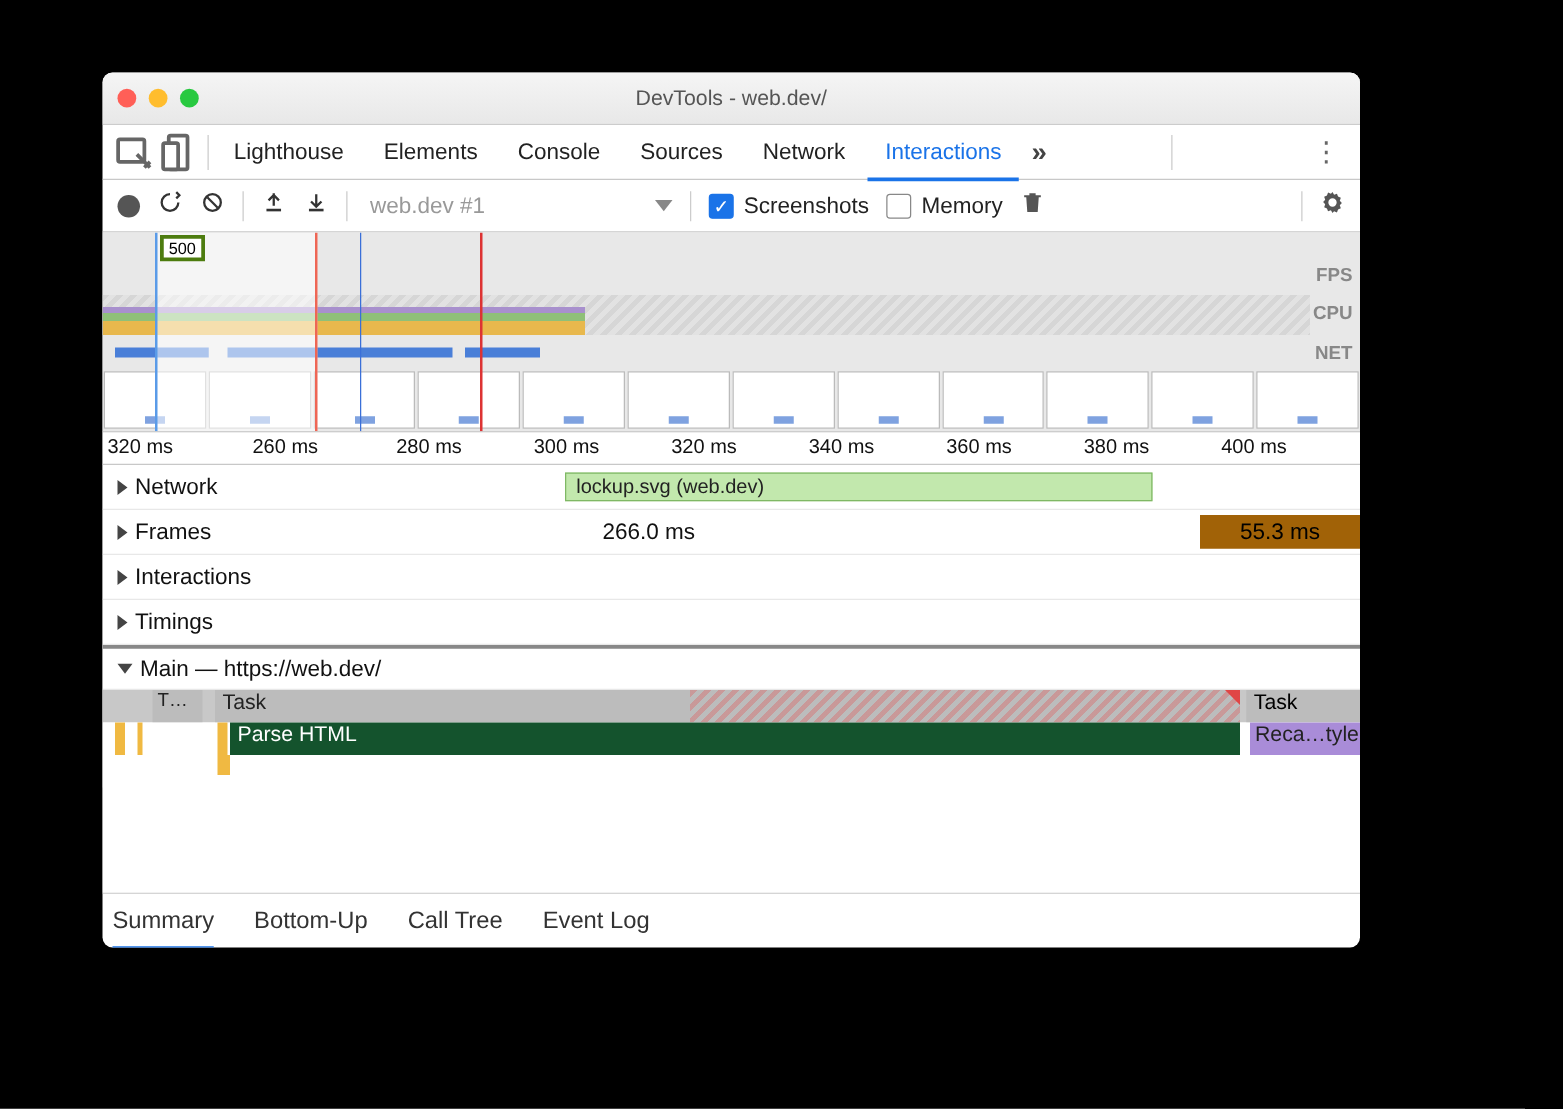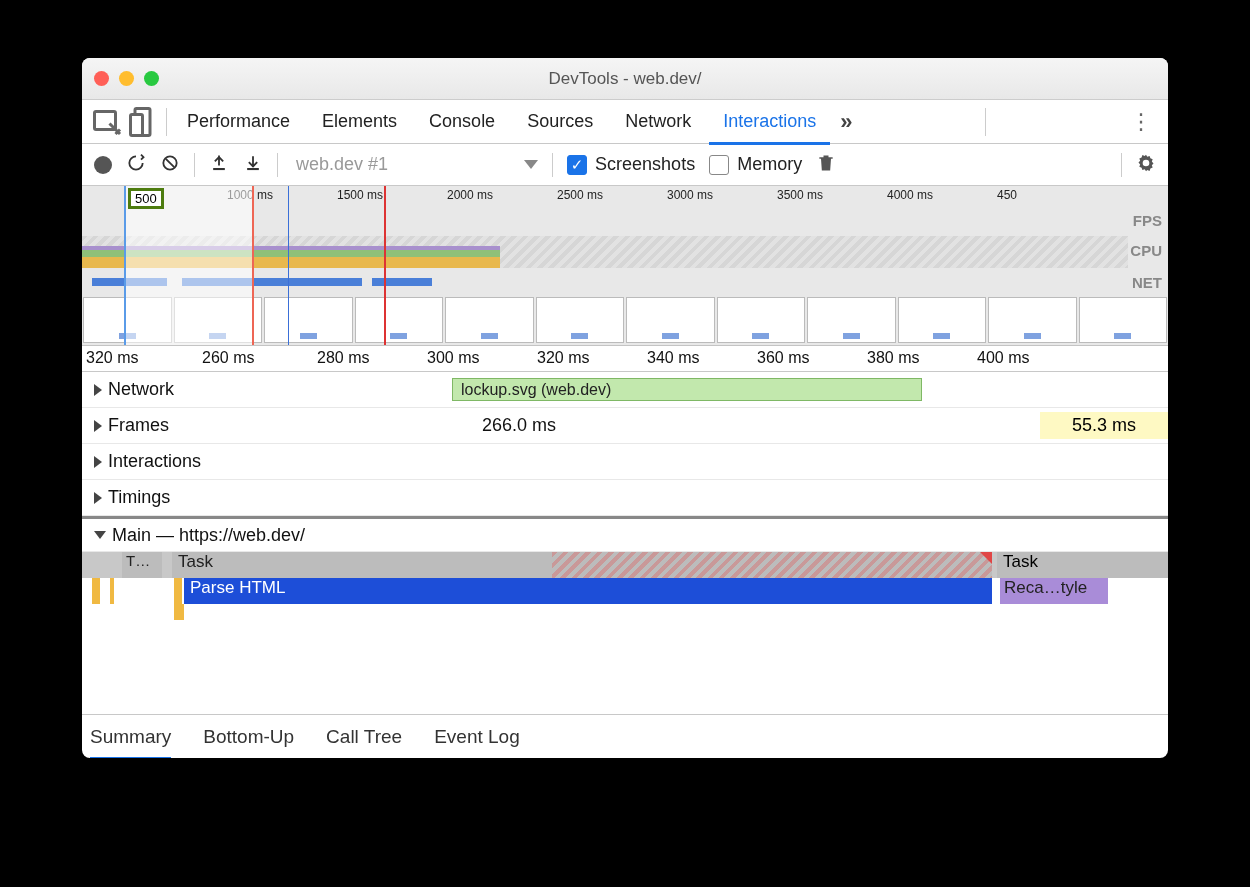--- a/index.html
+++ b/index.html
@@ -1,17 +1,17 @@
 <!DOCTYPE html>
 <html><head>
 <meta charset="utf-8">
 <style>
 * { margin: 0; padding: 0; box-sizing: border-box; font-family: -apple-system, BlinkMacSystemFont, "Segoe UI", Helvetica, Arial, sans-serif; }
 body { background: #000; width: 1250px; height: 887px; position: relative; }
-.window { position: absolute; left: 82px; top: 58px; width: 1086px; height: 700px; background: #fff; border-radius: 8px; box-shadow: 0 30px 60px rgba(0,0,0,0.5); overflow: hidden; display: flex; flex-direction: column; }
+.window { position: absolute; left: 82px; top: 58px; width: 1006px; height: 700px; background: #fff; border-radius: 8px; box-shadow: 0 30px 60px rgba(0,0,0,0.5); overflow: hidden; display: flex; flex-direction: column; }
 .titlebar { height: 42px; background: linear-gradient(#f5f5f5,#e8e8e8); border-bottom: 1px solid #ccc; display: flex; align-items: center; padding: 0 12px; position: relative; }
 .traffic { display: flex; gap: 10px; }
 .tl { width: 15px; height: 15px; border-radius: 50%; }
 .tl.r { background: #ff5f57; }
 .tl.y { background: #ffbd2e; }
 .tl.g { background: #28c940; }
 .wtitle { position: absolute; left: 50%; transform: translateX(-50%); color: #555; font-size: 17px; }
 .tabs { height: 44px; border-bottom: 1px solid #c8c8c8; display: flex; align-items: center; padding: 0 8px; gap: 0; }
 .tabs .ic { width: 36px; height: 38px; display: flex; align-items: center; justify-content: center; color: #666; }
 .tabs .sep { width: 1px; height: 28px; background: #ccc; margin: 0 4px; }
@@ -48,30 +48,30 @@
 .ov-cpu-wave { position:absolute; bottom:0; left:0; height:100%; background:linear-gradient(to top, #e8b84d 0%, #e8b84d 35%, #8fc078 35%, #8fc078 55%, #a890cd 55%, #a890cd 70%, transparent 70%); }
 .ruler { height:26px; border-bottom:1px solid #c8c8c8; position:relative; background:#fff; font-size:16px; }
 .ruler span { position:absolute; top:3px; color:#111; }
 .tracks { background:#fff; flex:1; position:relative; overflow:hidden; }
 .track-row { height:36px; border-bottom:1px solid #e8e8e8; position:relative; display:flex; align-items:center; }
 .track-label { padding-left:12px; font-size:18px; color:#111; display:flex; align-items:center; gap:6px; }
 .tri { display:inline-block; width:0; height:0; border-top:6px solid transparent; border-bottom:6px solid transparent; border-left:8px solid #444; }
 .tri.down { border-left:6px solid transparent; border-right:6px solid transparent; border-top:8px solid #444; border-bottom:none; }
 .net-bar { position:absolute; left:370px; width:470px; top:6px; bottom:6px; background:#c2e8ad; border:1px solid #7fb865; padding-left:8px; font-size:16px; color:#222; display:flex; align-items:center; }
 .frame-val { position:absolute; font-size:18px; color:#111; }
-.frame-green { position:absolute; right:0; width:128px; top:4px; bottom:4px; background:#fef9c3; display:flex; align-items:center; justify-content:center; font-size:18px; }
+.frame-green { position:absolute; right:0; width:128px; top:4px; bottom:4px; background:#a16207; display:flex; align-items:center; justify-content:center; font-size:18px; }
 .main-section { border-top:3px solid #888; }
 .flame-row { height:26px; position:relative; background:#c8c8c8; }
 .flame-task1 { position:absolute; left:40px; width:40px; top:0; bottom:0; background:#bcbcbc; font-size:15px; color:#222; padding-left:4px; }
 .flame-task2 { position:absolute; left:90px; width:820px; top:0; bottom:0; background:#bcbcbc; font-size:17px; color:#222; padding-left:6px; }
 .flame-task2-hatch { position:absolute; left:380px; right:0; top:0; bottom:0; background:repeating-linear-gradient(135deg, rgba(220,100,100,0.4), rgba(220,100,100,0.4) 4px, transparent 4px, transparent 8px); }
 .flame-task2-corner { position:absolute; right:0; top:0; width:0; height:0; border-top:12px solid #e04545; border-left:12px solid transparent; }
 .flame-task3 { position:absolute; left:915px; right:0; top:0; bottom:0; background:#bcbcbc; font-size:17px; padding-left:6px; }
 .flame-row2 { height:26px; position:relative; background:#fff; }
-.parse-html { position:absolute; left:102px; width:808px; top:0; bottom:0; background:#1d4ed8; color:#fff; font-size:17px; padding-left:6px; }
+.parse-html { position:absolute; left:102px; width:808px; top:0; bottom:0; background:#14532d; color:#fff; font-size:17px; padding-left:6px; }
 .reca { position:absolute; left:918px; width:108px; top:0; bottom:0; background:#a98cd8; font-size:17px; padding-left:4px; color:#222; overflow:hidden; white-space:nowrap; }
 .yellow-stub { position:absolute; background:#f0b942; }
 .flame-row3 { height:26px; position:relative; background:#fff; }
 .bottom-tabs { height:44px; border-top:1px solid #c8c8c8; display:flex; align-items:center; padding:0 8px; gap:32px; }
 .btab { font-size:19px; color:#333; height:44px; display:flex; align-items:center; position:relative; }
 .btab.active::after { content:""; position:absolute; left:0; right:0; bottom:0; height:2px; background:#1a73e8; }
 .vline { position:absolute; top:0; bottom:0; width:1px; background:#5a9be8; }
 </style>
 </head>
 <body>
@@ -93,21 +93,21 @@
           <path d="M13 13 l7 7 M17 20 l3-3"></path>
         </svg>
     </div>
     <div class="ic">
       <svg viewBox="0 0 24 24" fill="none" stroke="currentColor" stroke-width="2">
           <rect x="6" y="3" width="10" height="18" rx="1"></rect>
           <rect x="3" y="7" width="8" height="14" rx="1" fill="#fff"></rect>
         </svg>
     </div>
     <div class="sep"></div>
-    <div class="tab">Performance</div>
+    <div class="tab">Lighthouse</div>
     <div class="tab">Elements</div>
     <div class="tab">Console</div>
     <div class="tab">Sources</div>
     <div class="tab">Network</div>
     <div class="tab active">Interactions</div>
     <div class="more">»</div>
     <div class="sep" style="margin-left:auto"></div>
     <div class="menu">⋮</div>
   </div>
 
@@ -147,30 +147,20 @@
     <div class="trash"><svg viewBox="0 0 24 24" width="20" height="20" fill="#555">
           <path d="M6 7 H18 L17 21 H7 Z M4 5 H20 V7 H4 Z M9 3 H15 V5 H9 Z"></path>
         </svg></div>
     <div class="vsep" style="margin-left:auto"></div>
     <div class="gear"><svg viewBox="0 0 24 24" width="22" height="22" fill="#555">
           <path d="M12 8 a4 4 0 1 0 0 8 a4 4 0 1 0 0 -8 M12 2 l1.5 2.5 2.8-1 1 2.8 2.7 1.2-1 2.8 2 2.2-2 2.2 1 2.8 -2.7 1.2 -1 2.8 -2.8-1 L12 22 l-1.5-2.5 -2.8 1 -1-2.8 -2.7-1.2 1-2.8 -2-2.2 2-2.2 -1-2.8 2.7-1.2 1-2.8 2.8 1 Z"></path>
         </svg></div>
   </div>
 
   <div class="overview">
-    <div class="ov-ticks">
-      <span style="left:145px">1000 ms</span>
-      <span style="left:255px">1500 ms</span>
-      <span style="left:365px">2000 ms</span>
-      <span style="left:475px">2500 ms</span>
-      <span style="left:585px">3000 ms</span>
-      <span style="left:695px">3500 ms</span>
-      <span style="left:805px">4000 ms</span>
-      <span style="left:915px">450</span>
-    </div>
     <div class="ov-cpu">
       <div class="ov-cpu-wave" style="width:40%"></div>
     </div>
     <div class="ov-net-bar" style="left:10px; width:75px"></div>
     <div class="ov-net-bar" style="left:100px; width:180px"></div>
     <div class="ov-net-bar" style="left:290px; width:60px"></div>
     <div class="ov-label fps">FPS</div>
     <div class="ov-label cpu">CPU</div>
     <div class="ov-label net">NET</div>
     <div class="ov-thumbnails">

